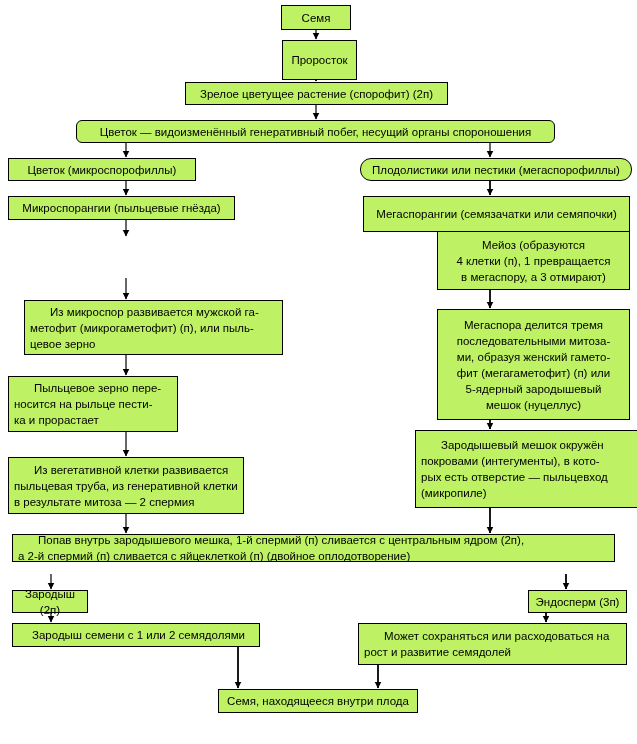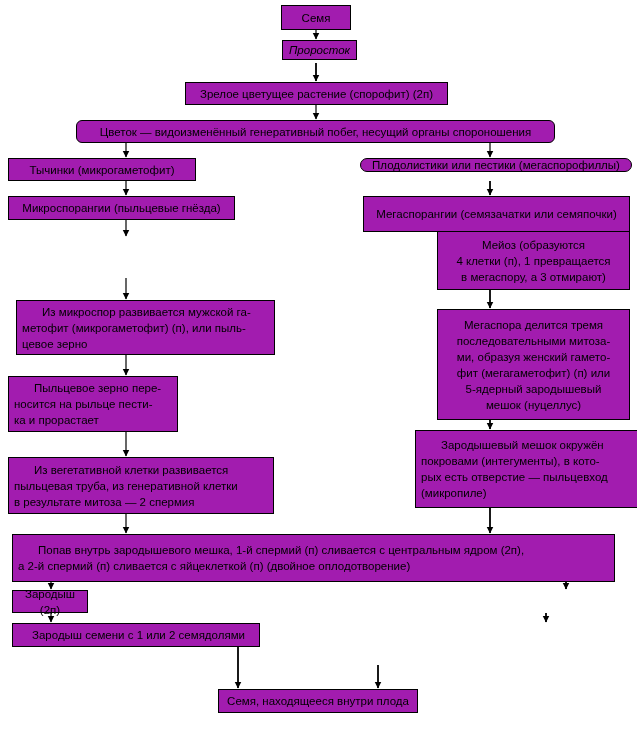--- a/index.html
+++ b/index.html
@@ -7,21 +7,21 @@
     position:relative;
     width:637px;height:744px;
     background:#fff;
     font-family:"Liberation Sans","DejaVu Sans",sans-serif;
     color:#000;
   }
   .node{
     position:absolute;
     box-sizing:border-box;
     border:1px solid #000;
-    background:#a21caf;
+    background:#bef264;
     display:flex;
     align-items:center;
     justify-content:center;
     font-size:11.5px;
     line-height:16px;
     padding:2px 5px;
   }
   .node .txt{
     display:block;
     width:100%;
@@ -68,101 +68,108 @@
     <line x1="51" y1="613" x2="51" y2="622" stroke-width="1.2" marker-end="url(#ah)"></line>
     <line x1="546" y1="613" x2="546" y2="622" stroke-width="1.8" marker-end="url(#ah)"></line>
     <line x1="238" y1="647" x2="238" y2="688" stroke-width="1.8" marker-end="url(#ah)"></line>
     <line x1="378" y1="665" x2="378" y2="688" stroke-width="1.8" marker-end="url(#ah)"></line>
   </svg>
 
   <div class="node c" style="left:281px;top:5px;width:70px;height:25px;">
     <span class="txt">Семя</span>
   </div>
 
-  <div class="node c" style="left:282px;top:40px;width:75px;height:20px;font-style:italic;">
+  <div class="node c" style="left:282px;top:40px;width:75px;height:40px;">
     <span class="txt">Проросток</span>
   </div>
 
   <div class="node c" style="left:185px;top:82px;width:263px;height:23px;">
     <span class="txt">Зрелое цветущее растение (спорофит) (2п)</span>
   </div>
 
   <div class="node c" style="left:76px;top:120px;width:479px;height:23px;border-radius:6px;">
     <span class="txt">Цветок — видоизменённый генеративный побег, несущий органы спороношения</span>
   </div>
 
   <div class="node c" style="left:8px;top:158px;width:188px;height:23px;">
-    <span class="txt">Тычинки (микрогаметофит)</span>
+    <span class="txt">Цветок (микроспорофиллы)</span>
   </div>
 
-  <div class="node c" style="left:360px;top:158px;width:272px;height:14px;border-radius:11px;">
+  <div class="node c" style="left:360px;top:158px;width:272px;height:23px;border-radius:11px;">
     <span class="txt">Плодолистики или пестики (мегаспорофиллы)</span>
   </div>
 
   <div class="node c" style="left:8px;top:196px;width:227px;height:24px;">
     <span class="txt">Микроспорангии (пыльцевые гнёзда)</span>
   </div>
 
   <div class="node c" style="left:363px;top:196px;width:267px;height:36px;">
     <span class="txt">Мегаспорангии (семязачатки или семяпочки)</span>
   </div>
 
 
   <div class="node c" style="left:437px;top:231px;width:193px;height:59px;">
     <span class="txt">Мейоз (образуются
 4 клетки (п), 1 превращается
 в мегаспору, а 3 отмирают)</span>
   </div>
 
-  <div class="node l" style="left:16px;top:300px;width:259px;height:55px;">
+  <div class="node l" style="left:24px;top:300px;width:259px;height:55px;">
     <span class="txt">Из микроспор развивается мужской га-
 метофит (микрогаметофит) (п), или пыль-
 цевое зерно</span>
   </div>
 
   <div class="node c" style="left:437px;top:309px;width:193px;height:111px;">
     <span class="txt">Мегаспора делится тремя
 последовательными митоза-
 ми, образуя женский гамето-
 фит (мегагаметофит) (п) или
 5-ядерный зародышевый
 мешок (нуцеллус)</span>
   </div>
 
   <div class="node l" style="left:8px;top:376px;width:170px;height:56px;align-items:center;">
     <span class="txt">Пыльцевое зерно пере-
 носится на рыльце пести-
 ка и прорастает</span>
   </div>
 
-  <div class="node l" style="left:8px;top:457px;width:266px;height:57px;">
+  <div class="node l" style="left:8px;top:457px;width:236px;height:57px;">
     <span class="txt">Из вегетативной клетки развивается
 пыльцевая труба, из генеративной клетки
 в результате митоза — 2 спермия</span>
   </div>
 
   <div class="node l" style="left:415px;top:430px;width:256px;height:78px;">
     <span class="txt">Зародышевый мешок окружён
 покровами (интегументы), в кото-
 рых есть отверстие — пыльцевход
 (микропиле)</span>
   </div>
 
-  <div class="node l" style="left:12px;top:534px;width:603px;height:48px;">
+  <div class="node l" style="left:12px;top:534px;width:603px;height:28px;">
     <span class="txt">Попав внутрь зародышевого мешка, 1-й спермий (п) сливается с центральным ядром (2п),
 а 2-й спермий (п) сливается с яйцеклеткой (п) (двойное оплодотворение)</span>
   </div>
 
   <div class="node c" style="left:12px;top:590px;width:76px;height:23px;">
     <span class="txt">Зародыш (2п)</span>
   </div>
 
+  <div class="node c" style="left:528px;top:590px;width:99px;height:23px;">
+    <span class="txt">Эндосперм (3п)</span>
+  </div>
 
   <div class="node c" style="left:12px;top:623px;width:248px;height:24px;padding-left:10px;">
     <span class="txt">Зародыш семени с 1 или 2 семядолями</span>
   </div>
 
+  <div class="node l" style="left:358px;top:623px;width:269px;height:42px;">
+    <span class="txt">Может сохраняться или расходоваться на
+рост и развитие семядолей</span>
+  </div>
 
   <div class="node c" style="left:218px;top:689px;width:200px;height:24px;">
     <span class="txt">Семя, находящееся внутри плода</span>
   </div>
 
 </div>
 
 </body></html>

